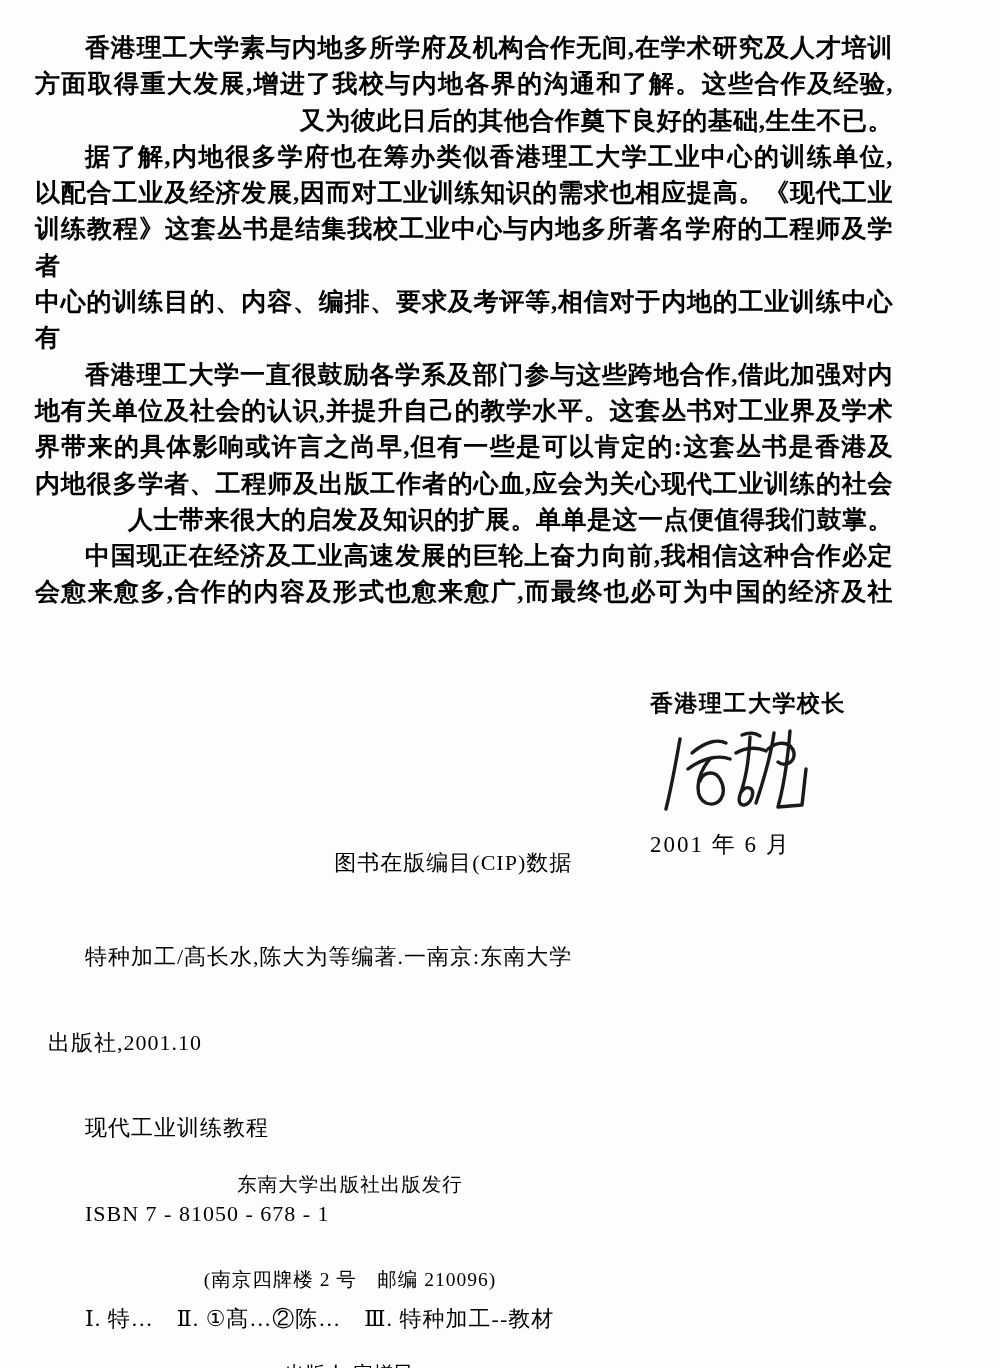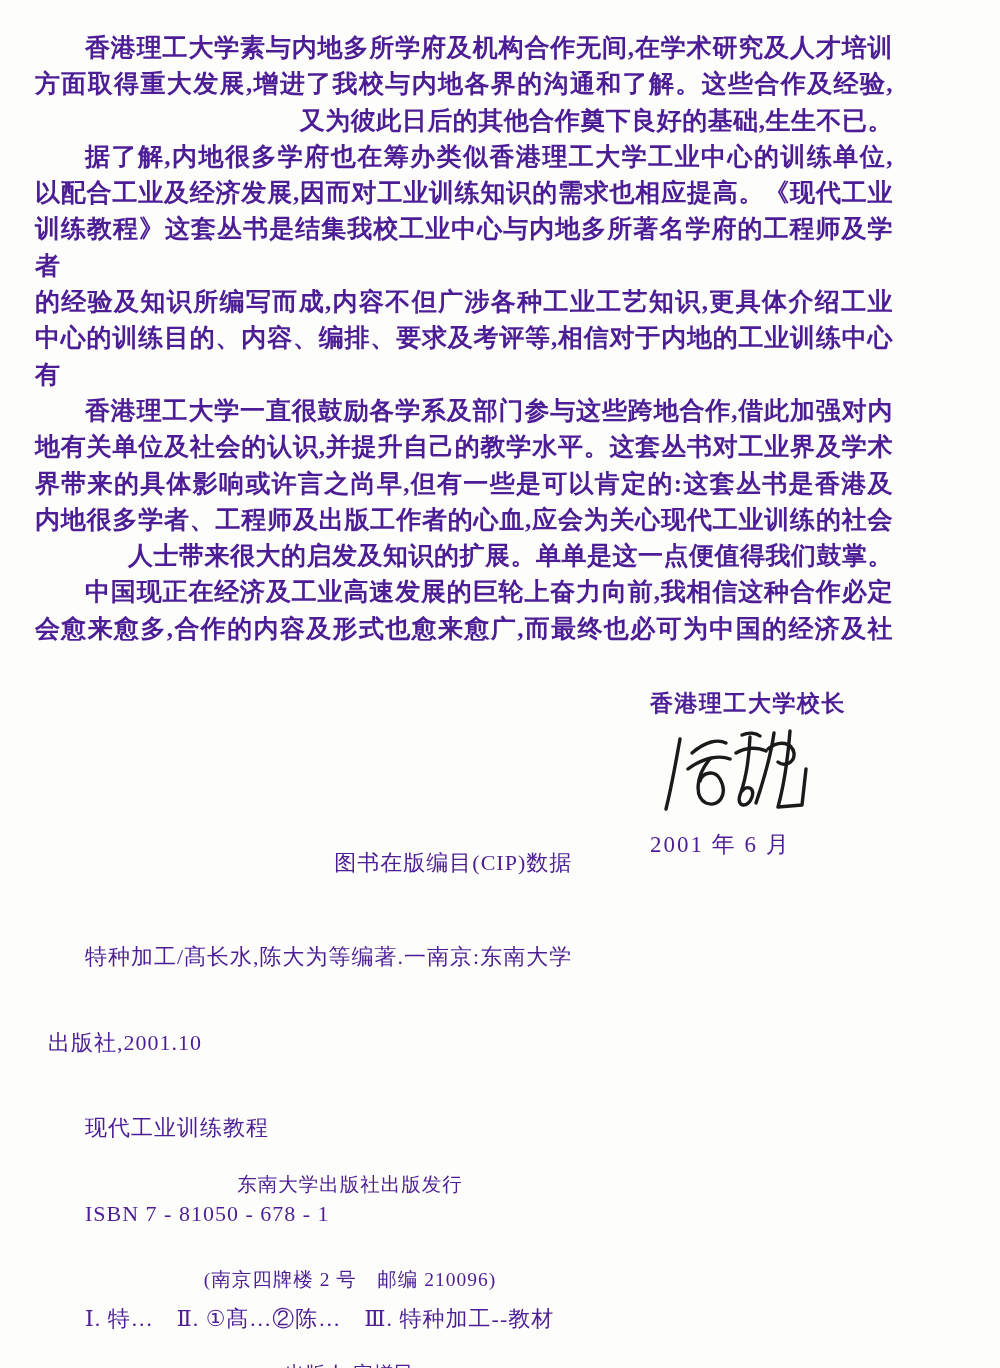--- a/index.html
+++ b/index.html
@@ -1,21 +1,21 @@
 <!DOCTYPE html>
 <html><head>
 <meta charset="utf-8">
 <style>
   html,body{margin:0;padding:0;background:#d8d8d4;}
   .page{
     position:relative;
     width:1000px;height:1368px;
     margin:0 auto;
     background:#fdfdfb;
-    color:#4c1d95;
+    color:#000000;
     font-family:"Liberation Serif","DejaVu Serif",serif;
     overflow:hidden;
   }
   
   .preface{position:absolute;top:30px;left:35px;width:858px;}
   .pline{
     display:block;
     font-size:25px;line-height:36.3px;
     font-weight:600;letter-spacing:.5px;text-align:right;
   }
@@ -49,21 +49,20 @@
   <div class="preface">
     <div>
       <span class="pline ind full">香港理工大学素与内地多所学府及机构合作无间,在学术研究及人才培训</span>
       <span class="pline full">方面取得重大发展,增进了我校与内地各界的沟通和了解。这些合作及经验,</span>
       <span class="pline">又为彼此日后的其他合作奠下良好的基础,生生不已。</span>
     </div>
     <div>
       <span class="pline ind full">据了解,内地很多学府也在筹办类似香港理工大学工业中心的训练单位,</span>
       <span class="pline full">以配合工业及经济发展,因而对工业训练知识的需求也相应提高。《现代工业</span>
       <span class="pline full">训练教程》这套丛书是结集我校工业中心与内地多所著名学府的工程师及学者</span>
-      <span class="pline full">的经验及知识所编写而成,内容不但广涉各种工业工艺知识,更具体介绍工业</span>
       <span class="pline full">中心的训练目的、内容、编排、要求及考评等,相信对于内地的工业训练中心有</span>
     </div>
     <div>
       <span class="pline ind full">香港理工大学一直很鼓励各学系及部门参与这些跨地合作,借此加强对内</span>
       <span class="pline full">地有关单位及社会的认识,并提升自己的教学水平。这套丛书对工业界及学术</span>
       <span class="pline full">界带来的具体影响或许言之尚早,但有一些是可以肯定的:这套丛书是香港及</span>
       <span class="pline full">内地很多学者、工程师及出版工作者的心血,应会为关心现代工业训练的社会</span>
       <span class="pline">人士带来很大的启发及知识的扩展。单单是这一点便值得我们鼓掌。</span>
     </div>
     <div>

